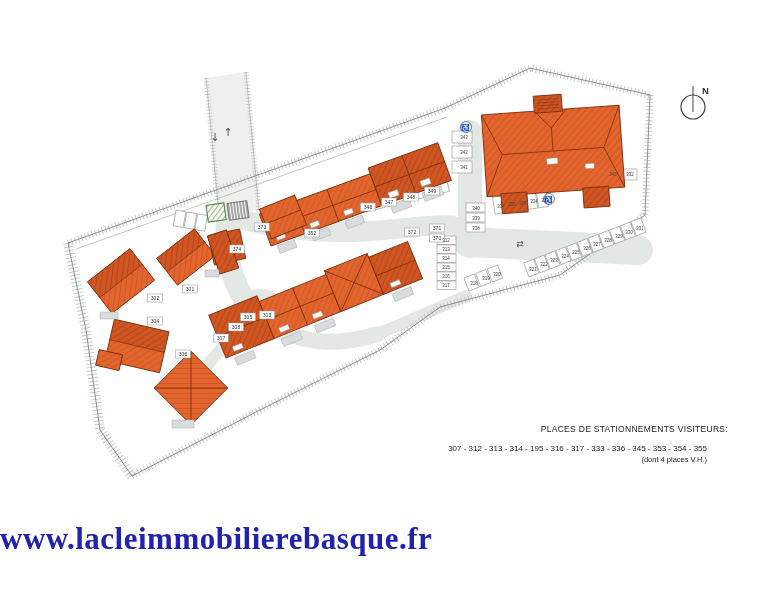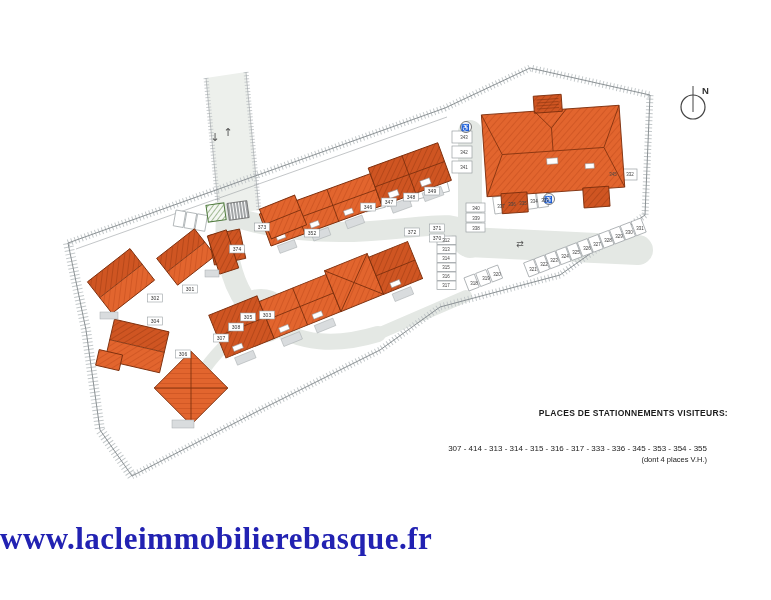--- a/index.html
+++ b/index.html
@@ -19,21 +19,21 @@
   .bld   { stroke:#7c2f0d; stroke-width:.9; }
   .dormer{ fill:#ffffff; stroke:#8a8f92; stroke-width:.5; }
   .tgray { fill:#d9dcde; stroke:#a6abae; stroke-width:.5; }
   .lbl rect { fill:#ffffff; stroke:#9aa0a3; stroke-width:.6; }
   .lbl text { font-size:5px; text-anchor:middle; fill:#333; font-family:"Liberation Sans",sans-serif; }
   .slbl  { font-size:4.5px; text-anchor:middle; fill:#444; font-family:"Liberation Sans",sans-serif; }
   .aicon { font-size:7px; text-anchor:middle; fill:#333; }
   .arrow { font-size:11px; fill:#555; text-anchor:middle; font-family:"DejaVu Sans",sans-serif; }
   .arrow2{ font-size:9px; fill:#555; text-anchor:middle; font-family:"DejaVu Sans",sans-serif; }
   .ntxt  { font-size:9.5px; fill:#333; font-weight:bold; }
-  #leg-title   { position:absolute; right:43px; top:408px; font-size:8.5px; font-weight:bold; color:#1b1b1b; letter-spacing:.3px;margin-left:12px; }
+  #leg-title   { position:absolute; right:43px; top:424px; font-size:8.5px; font-weight:normal; color:#1b1b1b; letter-spacing:.3px;margin-left:12px; }
   #leg-numbers { position:absolute; right:64px; top:444px; font-size:8px;   color:#1b1b1b; }
   #leg-note    { position:absolute; right:64px; top:455px; font-size:7.5px; color:#1b1b1b; }
   #site-url {
     position:absolute; left:0; right:0; top:521px; text-align:left;
     font-family:"Liberation Serif", serif; font-weight:bold; font-size:31px;
     color:#2222b2; letter-spacing:.5px;
   }
 </style>
 </head>
 <body>
@@ -349,16 +349,16 @@
   </g>
 
   <g>
     <circle cx="693" cy="107" r="12" fill="none" stroke="#444" stroke-width="1.2"></circle>
     <line x1="693" y1="86" x2="693" y2="112" stroke="#444" stroke-width="1"></line>
     <text class="ntxt" x="702" y="94">N</text>
   </g>
 </svg>
 
 <div id="leg-title">PLACES DE STATIONNEMENTS VISITEURS:</div>
-<div id="leg-numbers">307 - 414 - 313 - 314 - 315 - 316 - 317 - 333 - 336 - 345 - 353 - 354 - 355</div>
+<div id="leg-numbers">307 - 312 - 313 - 314 - 195 - 316 - 317 - 333 - 336 - 345 - 353 - 354 - 355</div>
 <div id="leg-note">(dont 4 places V.H.)</div>
 
 <div id="site-url">www.lacleimmobilierebasque.fr</div>
 
 </body></html>

